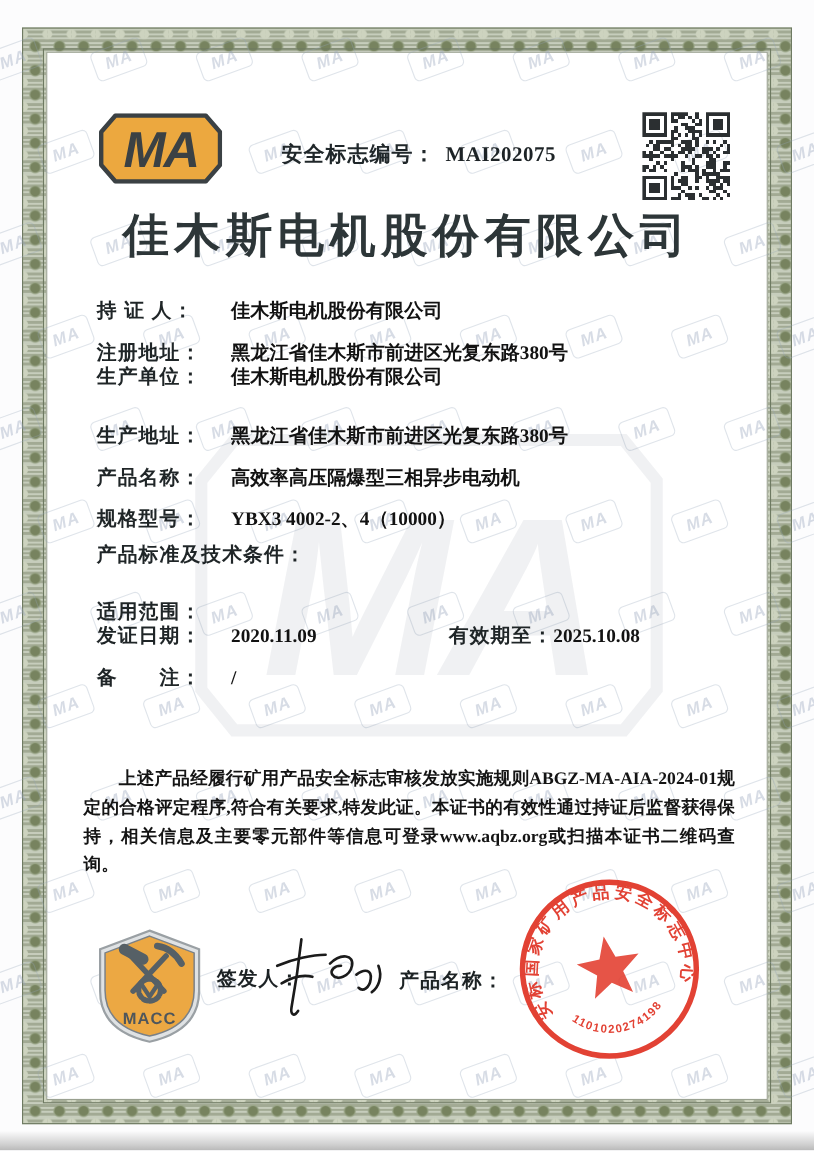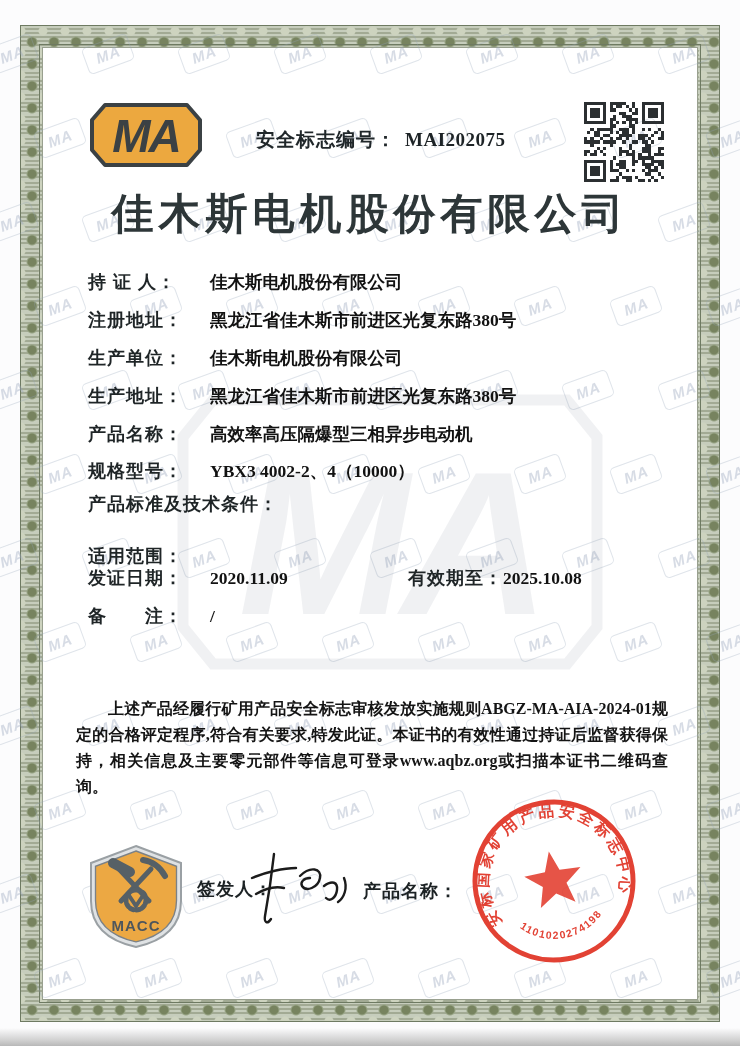--- a/index.html
+++ b/index.html
@@ -411,21 +411,21 @@
 
   <div class="c" id="fields">
     <div class="row" style="top:0">
         <span class="lab">持 证 人：</span>
         <span class="val">佳木斯电机股份有限公司</span>
       </div>
     <div class="row" style="top:38px">
         <span class="lab">注册地址：</span>
         <span class="val">黑龙江省佳木斯市前进区光复东路380号</span>
       </div>
-    <div class="row" style="top:76px">
+    <div class="row" style="top:60px">
         <span class="lab">生产单位：</span>
         <span class="val">佳木斯电机股份有限公司</span>
       </div>
     <div class="row" style="top:114px">
         <span class="lab">生产地址：</span>
         <span class="val">黑龙江省佳木斯市前进区光复东路380号</span>
       </div>
     <div class="row" style="top:152px">
         <span class="lab">产品名称：</span>
         <span class="val">高效率高压隔爆型三相异步电动机</span>

